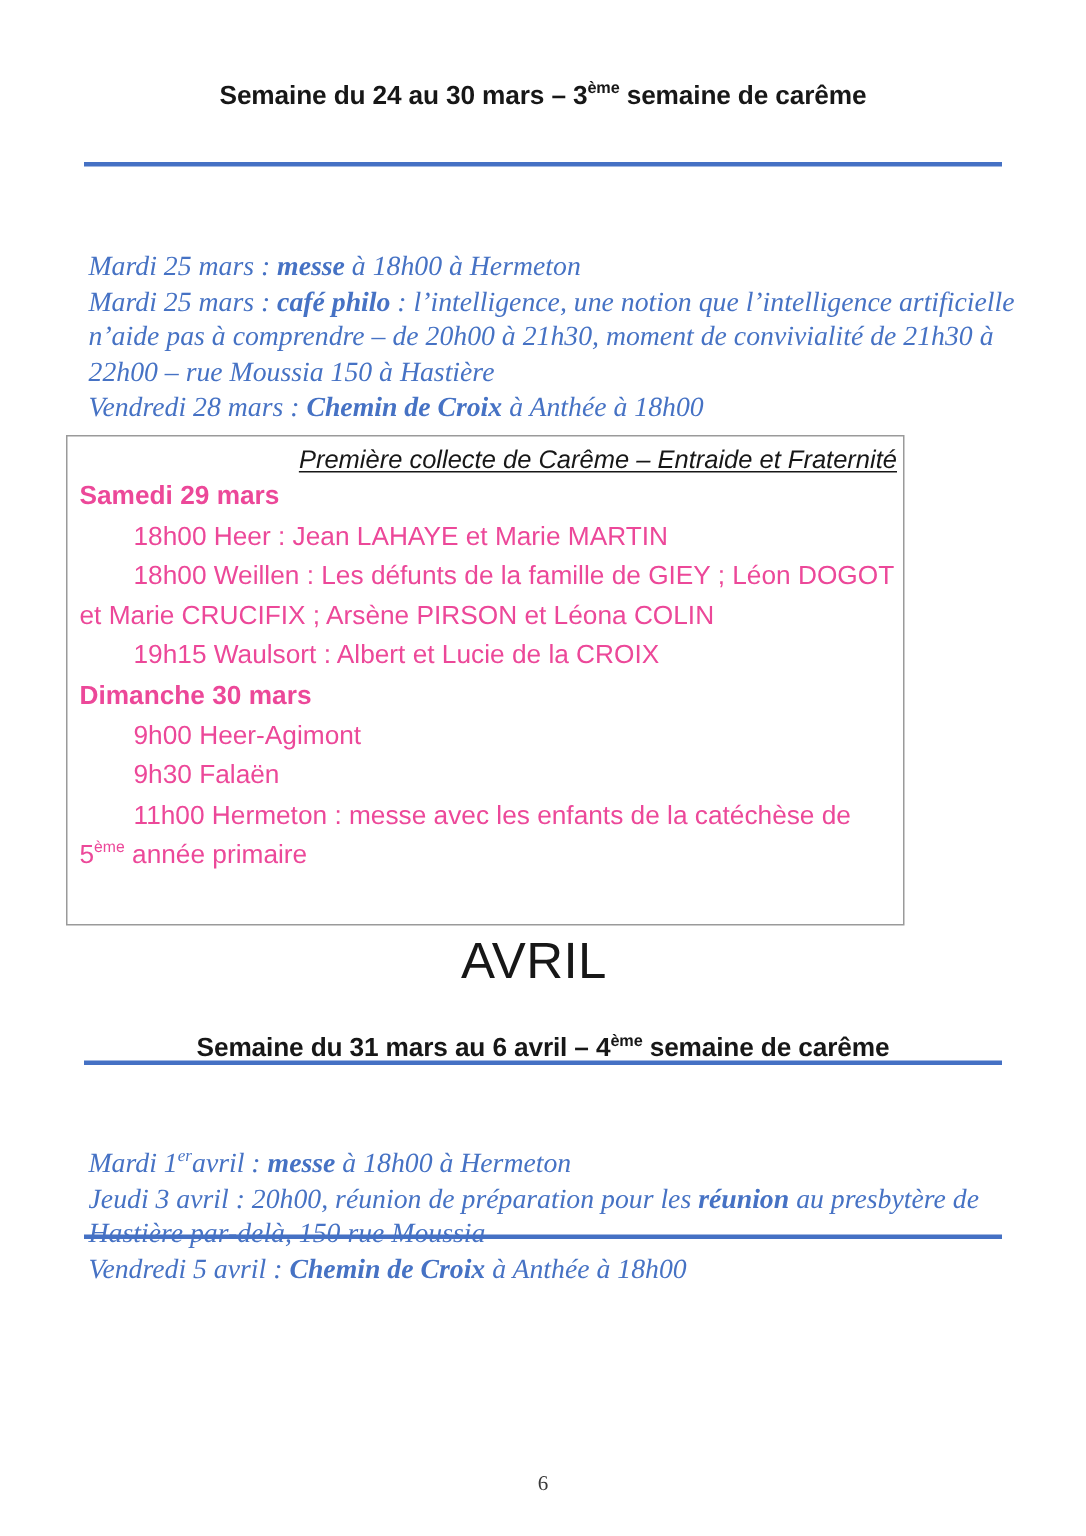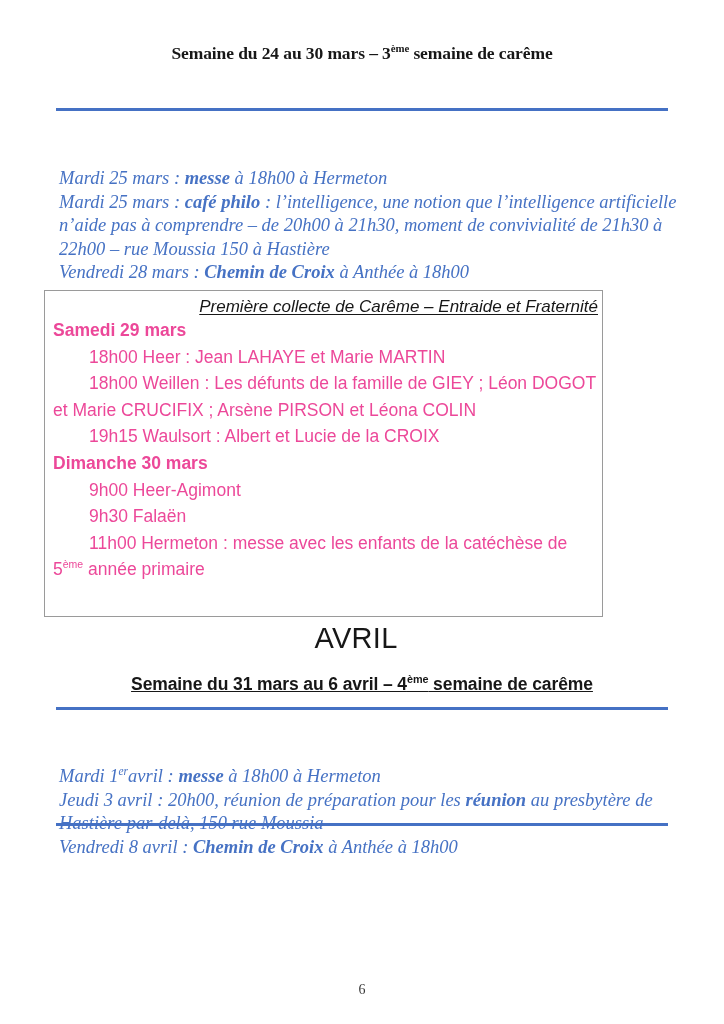--- a/index.html
+++ b/index.html
@@ -40,21 +40,21 @@
     font-size: 0.62em;
     vertical-align: super;
     line-height: 0;
   }
 
   .month-title {
     position: absolute;
     left: 0;
     width: 712px;
     text-align: center;
-    font-size: 29px;
+    font-size: 34px;
     font-weight: normal;
     color: #171717;
     letter-spacing: 0.3px;
   }
 
   
   .blue-rule {
     position: absolute;
     left: 56px;
     width: 612px;
@@ -135,21 +135,21 @@
     font-family: "Liberation Serif", serif;
     font-size: 14px;
     color: #3a3a3a;
   }
 </style>
 </head>
 <body>
 
 <div class="page">
 
-  <div class="week-title" style="top:43px;font-family:Liberation Serif, serif;"><span>Semaine du 24 au 30 mars – 3</span><sup>ème</sup><span> semaine de carême</span></div>
+  <div class="week-title" style="top:53px;"><span>Semaine du 24 au 30 mars – 3</span><sup>ème</sup><span> semaine de carême</span></div>
 
   <div class="blue-rule" style="top:108px;"></div>
 
   <div class="blue-block" style="top:123px;">
     <div class="ln"><span>Mardi 25 mars : </span><b>messe</b><span> à 18h00 à Hermeton</span></div>
     <div class="ln"><span>Mardi 25 mars : </span><b>café philo</b><span> : l’intelligence, une notion que l’intelligence artificielle n’aide pas à comprendre – de 20h00 à 21h30, moment de convivialité de 21h30 à 22h00 – rue Moussia 150 à Hastière</span></div>
     <div class="ln"><span>Vendredi 28 mars : </span><b>Chemin de Croix</b><span> à Anthée à 18h00</span></div>
   </div>
 
   <div class="collect-box">
@@ -161,27 +161,27 @@
       <div class="entry">19h15 Waulsort : Albert et Lucie de la CROIX</div>
       <div class="day-head">Dimanche 30 mars</div>
       <div class="entry">9h00 Heer-Agimont</div>
       <div class="entry">9h30 Falaën</div>
       <div class="entry"><span>11h00 Hermeton : messe avec les enfants de la catéchèse de 5</span><sup>ème</sup><span> année primaire</span></div>
     </div>
   </div>
 
   <div class="month-title" style="top:622px;">AVRIL</div>
 
-  <div class="week-title" style="top:674px;text-decoration:underline;"><span>Semaine du 31 mars au 6 avril – 4</span><sup>ème</sup><span> semaine de carême</span></div>
+  <div class="week-title" style="top:688px;"><span>Semaine du 31 mars au 6 avril – 4</span><sup>ème</sup><span> semaine de carême</span></div>
 
   <div class="blue-rule" style="top:707px;"></div>
 
   <div class="blue-block" style="top:721px;">
     <div class="ln"><span>Mardi 1</span><sup>er</sup><span>avril : </span><b>messe</b><span> à 18h00 à Hermeton</span></div>
     <div class="ln"><span>Jeudi 3 avril : 20h00, réunion de préparation pour les </span><b>réunion</b><span> au presbytère de Hastière par-delà, 150 rue Moussia</span></div>
-    <div class="ln"><span>Vendredi 8 avril : </span><b>Chemin de Croix</b><span> à Anthée à 18h00</span></div>
+    <div class="ln"><span>Vendredi 5 avril : </span><b>Chemin de Croix</b><span> à Anthée à 18h00</span></div>
   </div>
 
   <div class="blue-rule" style="top:823px;"></div>
 
   <div class="page-number">6</div>
 
 </div>
 
 </body></html>

